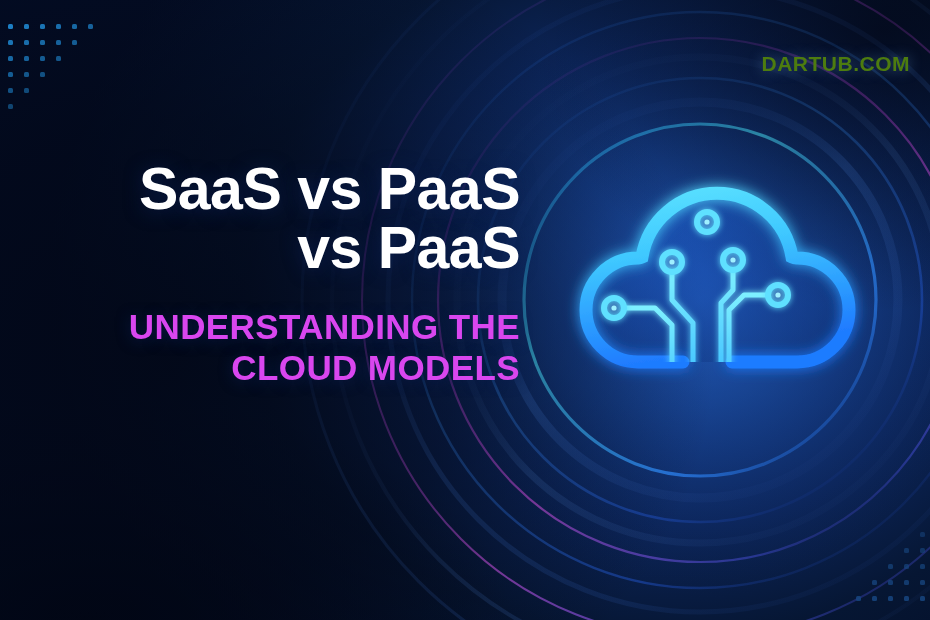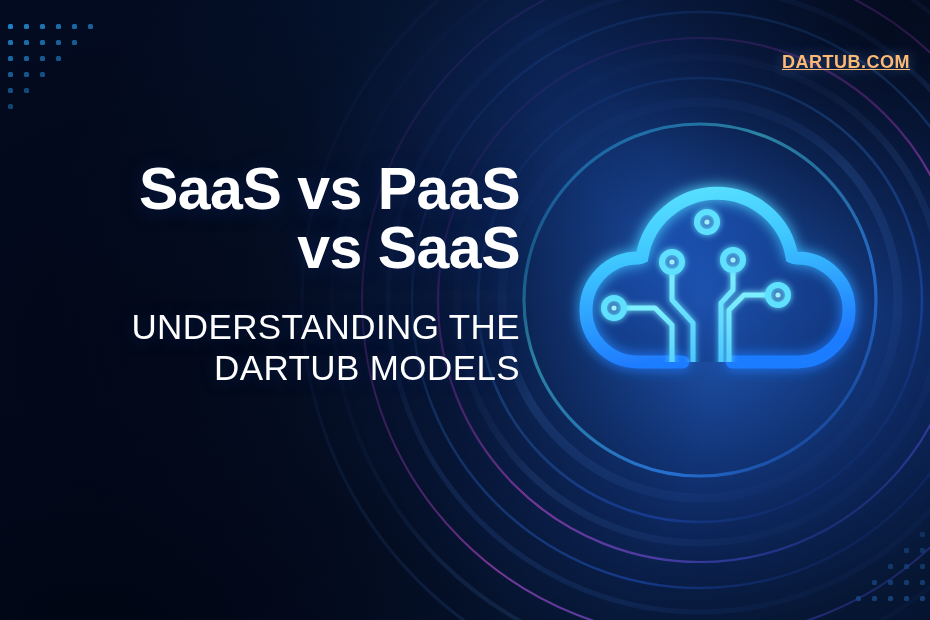--- a/index.html
+++ b/index.html
@@ -55,26 +55,25 @@
   }
   #dots-tl { left: 8px; top: 24px; }
   #dots-br { left: 856px; top: 532px; }
   #dots-br .dot { background: #17457e; }
 
   
   .logo {
     position: absolute;
     right: 20px;
     top: 52px;
-    font-size: 18px;
+    font-size: 21px;
     font-weight: bold;
     letter-spacing: 0.5px;
-    color: #fdba74;
+    color: #4d7c0f;
     text-shadow: 0 0 14px rgba(120,180,255,0.45);
-    text-decoration: underline;
   }
 
   
   .text-block {
     position: absolute;
     left: 0;
     top: 160px;
     width: 520px;
     text-align: right;
   }
@@ -85,22 +84,22 @@
     font-weight: bold;
     color: #ffffff;
     letter-spacing: -0.5px;
     text-shadow: 0 2px 18px rgba(10,30,80,0.8);
   }
   .headline .line2 { display: block; }
   .subhead {
     margin: 28px 0 0 0;
     font-size: 35px;
     line-height: 1.18;
-    font-weight: normal;
-    color: #ffffff;
+    font-weight: bold;
+    color: #d946ef;
     letter-spacing: 0.4px;
     text-shadow: 0 2px 14px rgba(10,30,80,0.8);
   }
   .subhead .line2 { display: block; }
 
   
   .cloud-wrap {
     position: absolute;
     left: 520px;
     top: 140px;
@@ -212,25 +211,25 @@
       <div class="dot" style="left: 32px; top: 64px; opacity: 0.87;"></div>
       <div class="dot" style="left: 48px; top: 64px; opacity: 0.87;"></div>
       <div class="dot" style="left: 64px; top: 64px; opacity: 0.87;"></div>
     </div>
 
   <div class="logo">DARTUB.COM</div>
 
   <div class="text-block">
     <h1 class="headline">
       <span>SaaS vs PaaS</span>
-      <span class="line2">vs SaaS</span>
+      <span class="line2">vs PaaS</span>
     </h1>
     <h2 class="subhead">
       <span>UNDERSTANDING THE</span>
-      <span class="line2">DARTUB MODELS</span>
+      <span class="line2">CLOUD MODELS</span>
     </h2>
   </div>
 
   <div class="cloud-wrap">
     <svg class="cloud-svg" viewBox="0 0 400 330" xmlns="http://www.w3.org/2000/svg">
       <defs>
         <linearGradient id="cloudStroke" x1="0" y1="0" x2="0.25" y2="1">
           <stop offset="0%" stop-color="#5ce3ff"></stop>
           <stop offset="40%" stop-color="#3fc8ff"></stop>
           <stop offset="75%" stop-color="#2b9bff"></stop>

